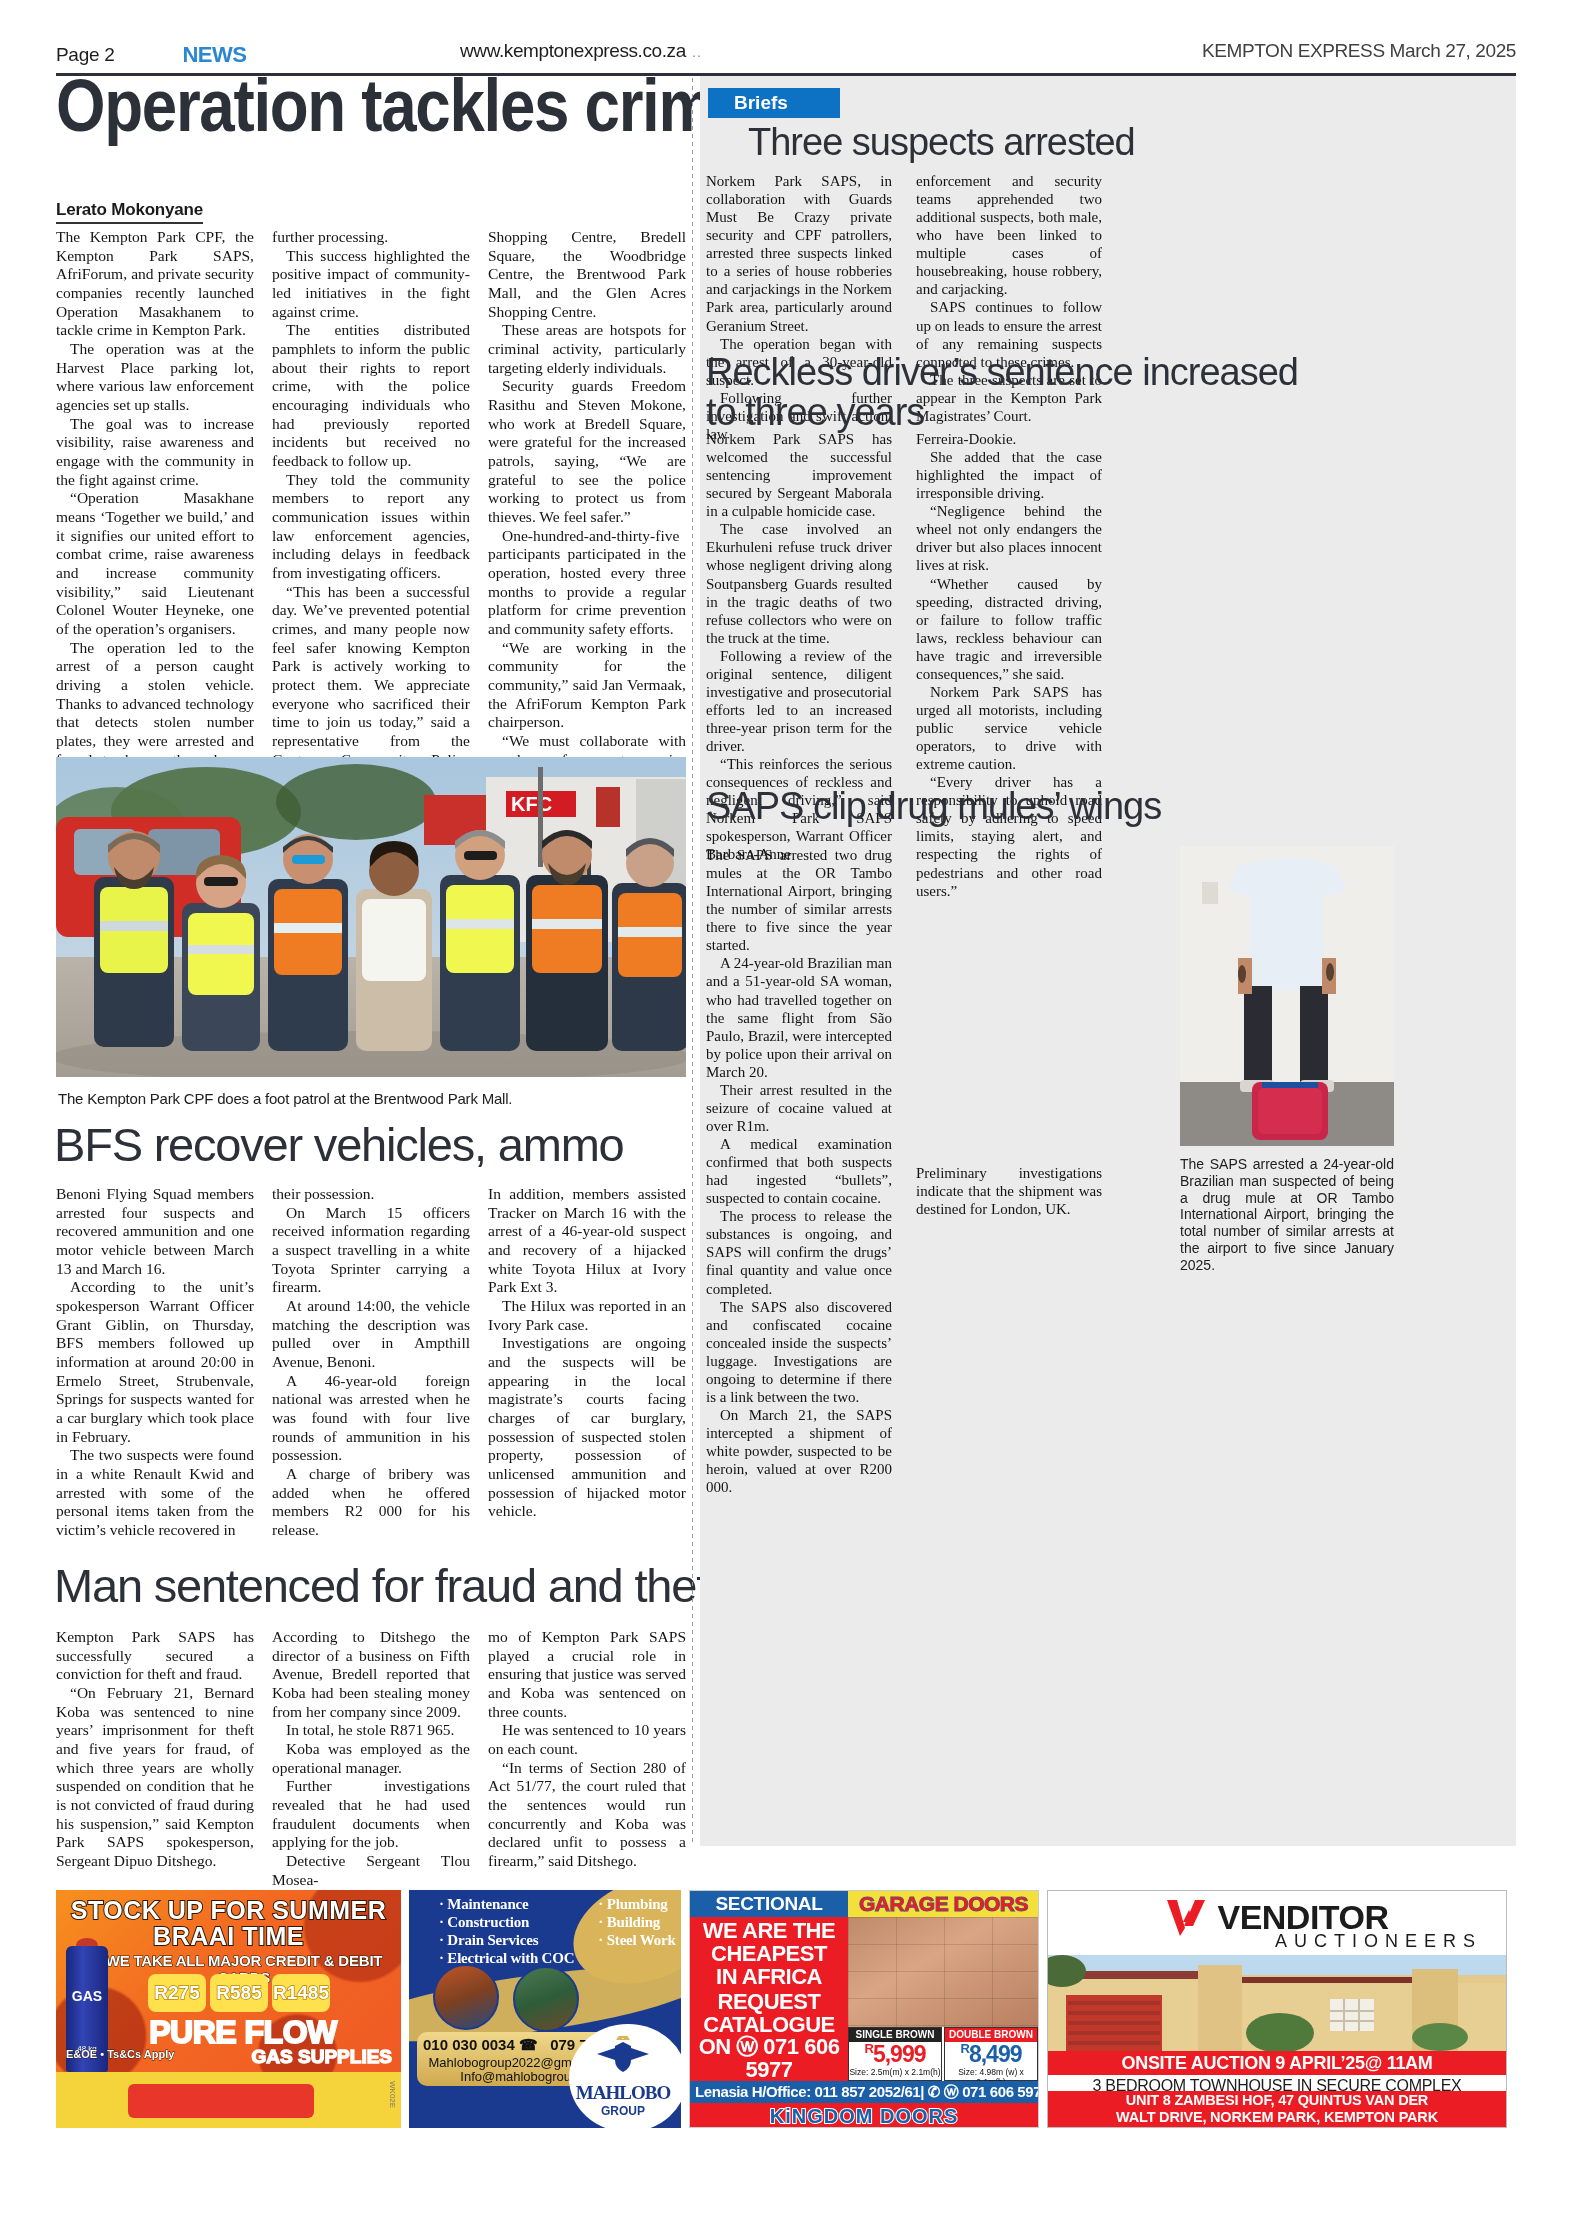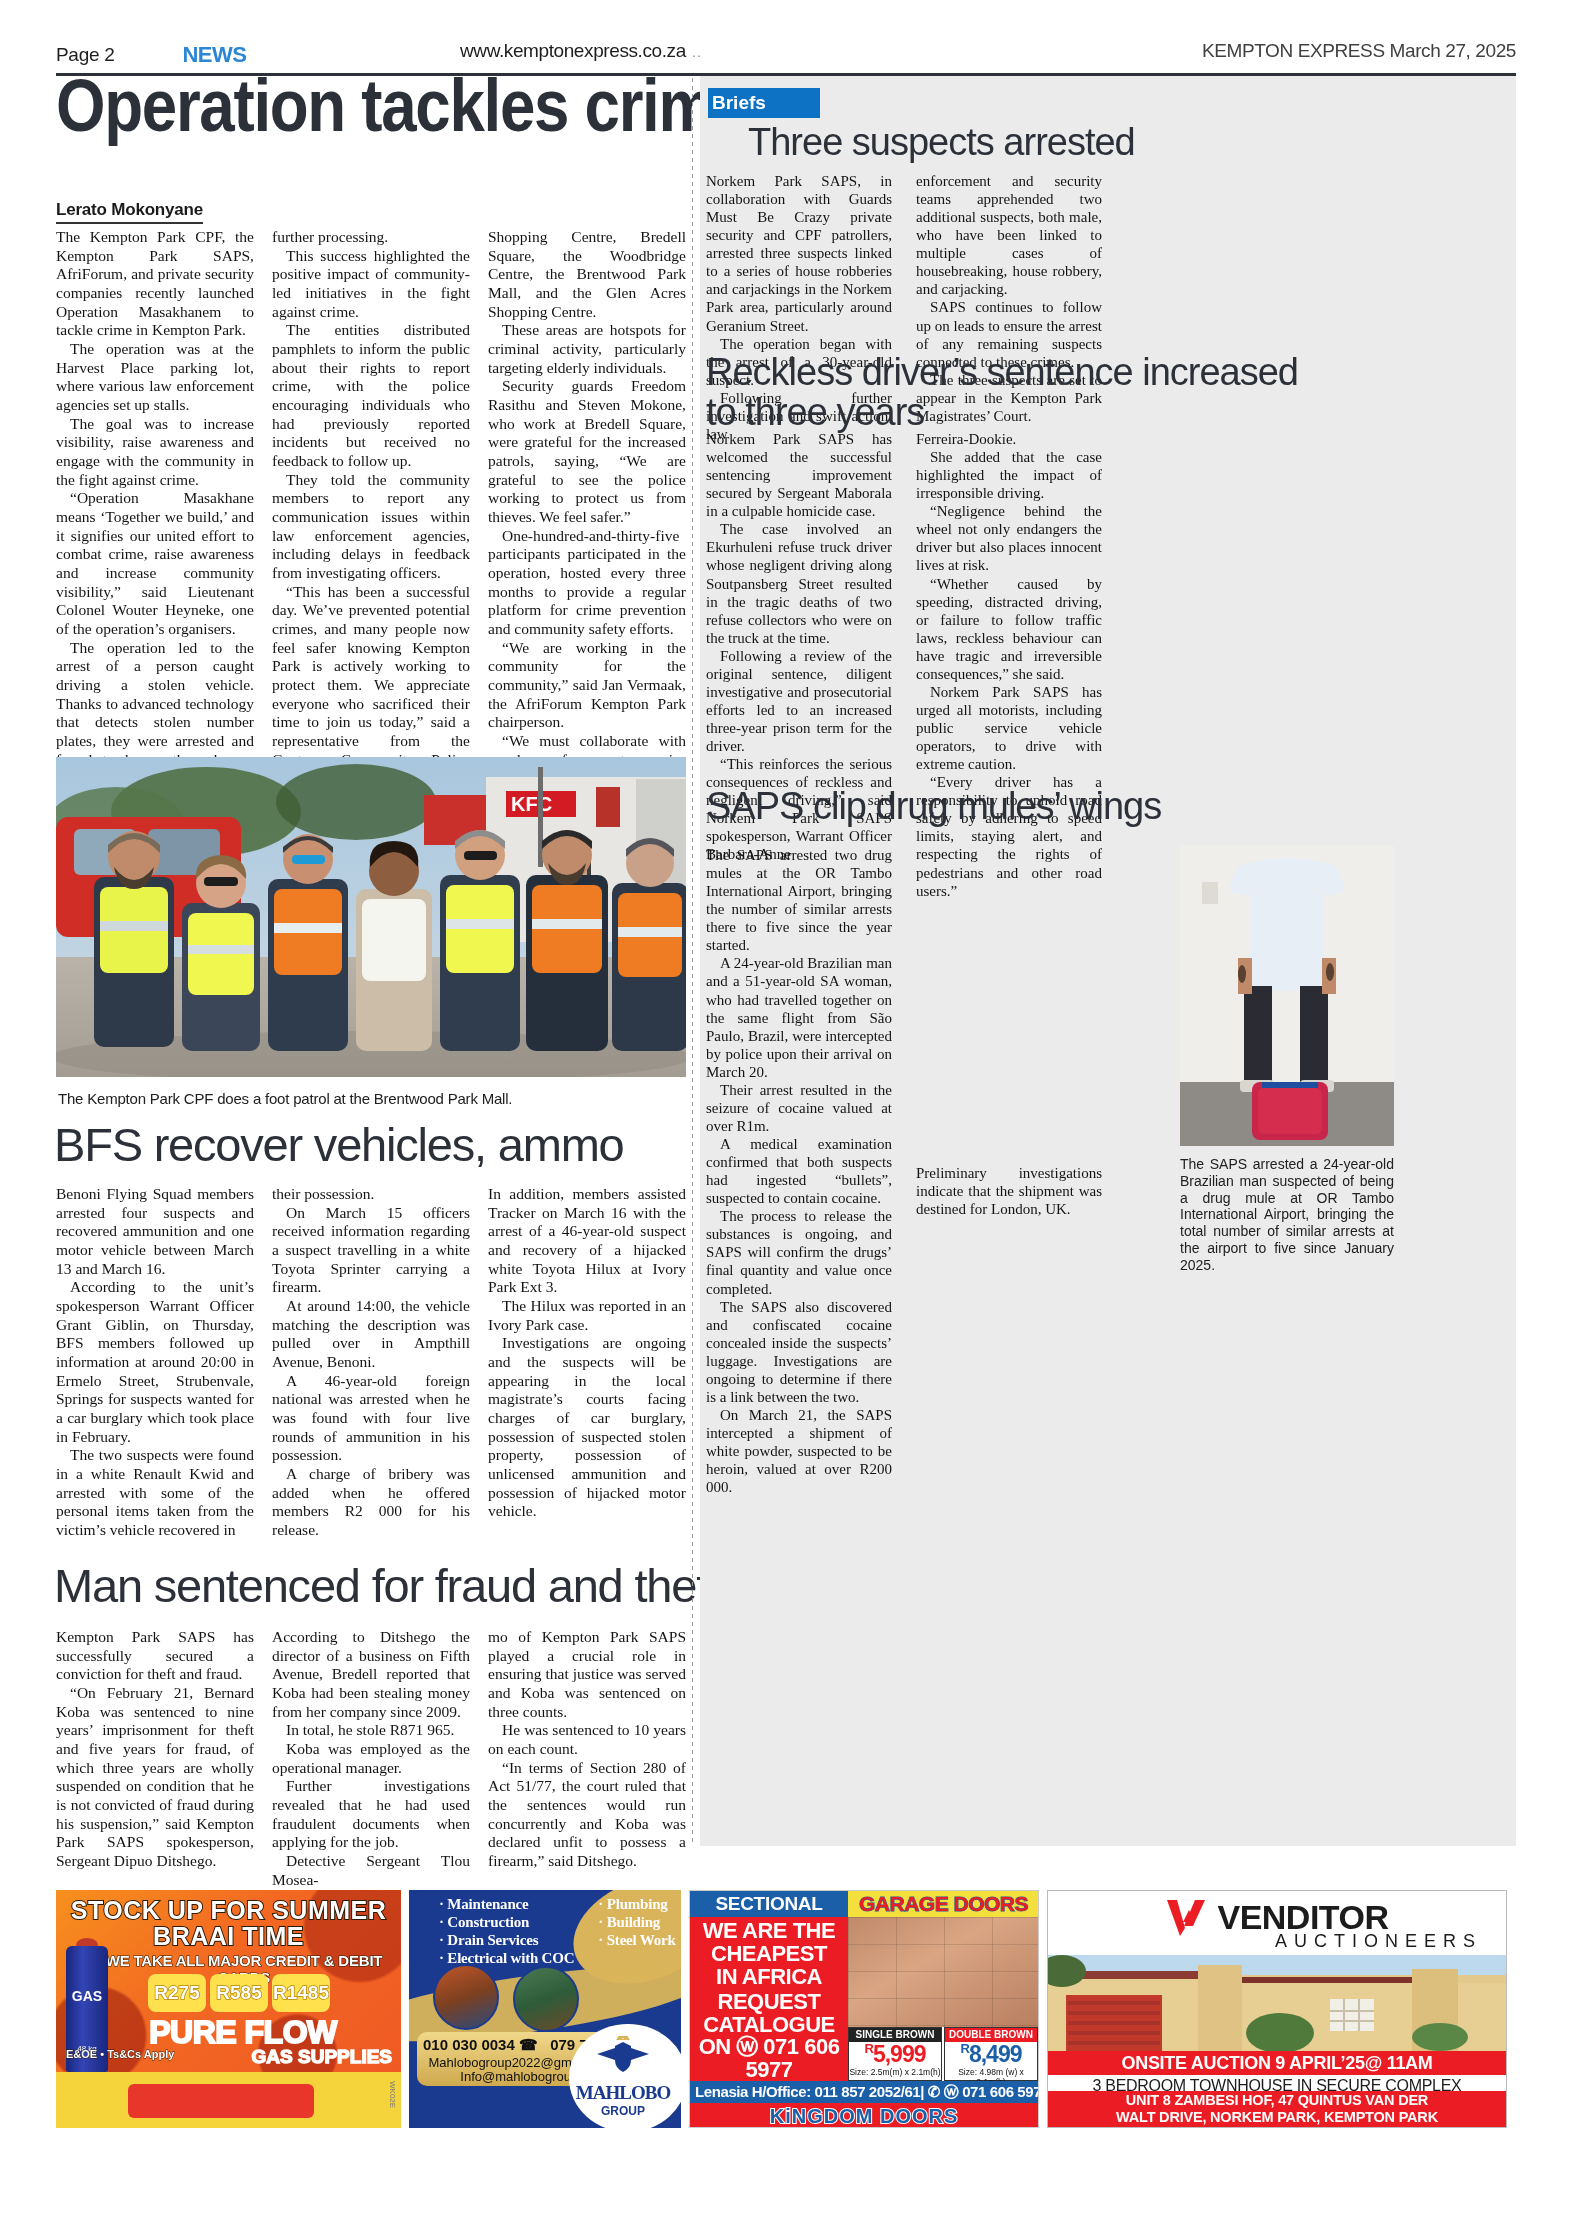--- a/index.html
+++ b/index.html
@@ -84,25 +84,25 @@
 
   
   .sidebar {
     position:absolute; left:700px; top:76px; width:816px; height:1770px;
     background:#ebebeb;
   }
   .side-dots { position:absolute; left:692px; top:78px; width:1px; height:1766px;
                background: repeating-linear-gradient(to bottom, #999 0 4px, transparent 4px 8px); }
 
   .briefs-tag {
-    position:absolute; left:708px; top:88px; width:112px; height:30px;
+    position:absolute; left:708px; top:88px; width:132px; height:30px;
     background:#0d72c4; color:#fff;
     font-family:"Liberation Sans Narrow","Liberation Sans",sans-serif;
     font-weight:bold; font-size:19px; letter-spacing:0px;
-    display:flex; align-items:center; padding-left:4px;
+    display:flex; align-items:center; padding-left:26px;
   }
 
   .side-h { position:absolute; font-family:"Liberation Sans", sans-serif; font-weight:normal;
             color:#2c3038; letter-spacing:-1px; line-height:1.06; }
 
   #sh1 { left:748px; top:122px; font-size:38px; }
   #sc1 { left:706px; top:172px; width:800px; }
   #sc1 .col { width: 186px; font-size:15px;}
   #sc1 { gap: 24px; }
 
@@ -466,21 +466,21 @@
         <p class="first">enforcement and security teams apprehended two additional suspects, both male, who have been linked to multiple cases of housebreaking, house robbery, and carjacking.</p>
         <p>SAPS continues to follow up on leads to ensure the arrest of any remaining suspects connected to these crimes.</p>
         <p>The three suspects are set to appear in the Kempton Park Magistrates’ Court.</p>
       </div>
   </div>
 
   <h2 class="side-h" id="sh2">Reckless driver’s sentence increased to three years</h2>
   <div class="story-cols" id="sc2">
     <div class="col">
         <p class="first">Norkem Park SAPS has welcomed the successful sentencing improvement secured by Sergeant Maborala in a culpable homicide case.</p>
-        <p>The case involved an Ekurhuleni refuse truck driver whose negligent driving along Soutpansberg Street resulted in the tragic deaths of two refuse collectors who were on the truck at the time.</p>
+        <p>The case involved an Ekurhuleni refuse truck driver whose negligent driving along Soutpansberg Guards resulted in the tragic deaths of two refuse collectors who were on the truck at the time.</p>
         <p>Following a review of the original sentence, diligent investigative and prosecutorial efforts led to an increased three-year prison term for the driver.</p>
         <p>“This reinforces the serious consequences of reckless and negligent driving,” said Norkem Park SAPS spokesperson, Warrant Officer Barbara-Anne</p>
       </div>
     <div class="col">
         <p class="first">Ferreira-Dookie.</p>
         <p>She added that the case highlighted the impact of irresponsible driving.</p>
         <p>“Negligence behind the wheel not only endangers the driver but also places innocent lives at risk.</p>
         <p>“Whether caused by speeding, distracted driving, or failure to follow traffic laws, reckless behaviour can have tragic and irreversible consequences,” she said.</p>
         <p>Norkem Park SAPS has urged all motorists, including public service vehicle operators, to drive with extreme caution.</p>
         <p>“Every driver has a responsibility to uphold road safety by adhering to speed limits, staying alert, and respecting the rights of pedestrians and other road users.”</p>

